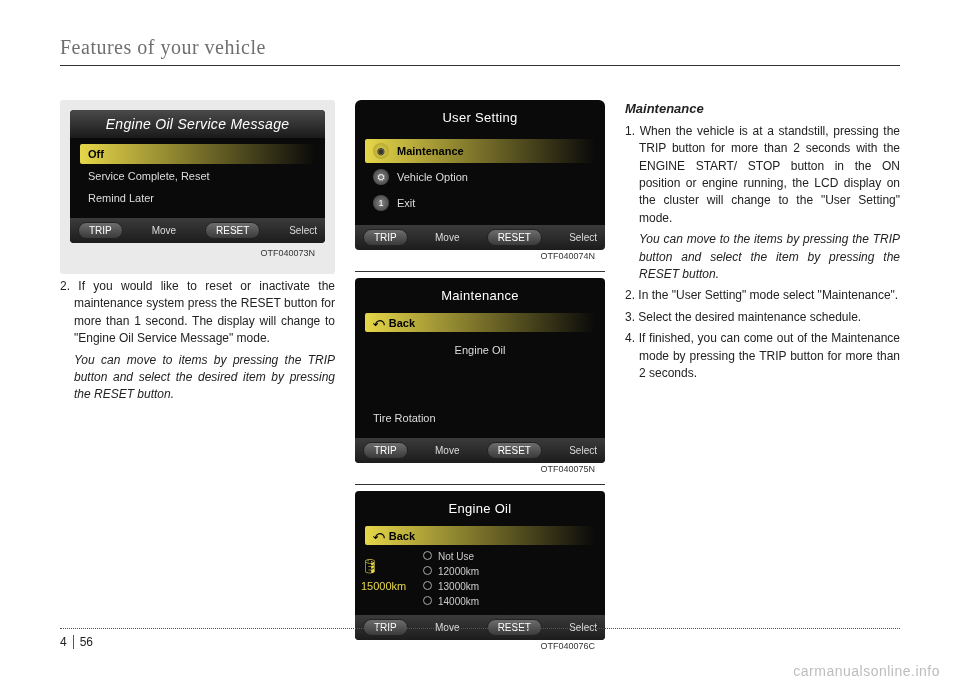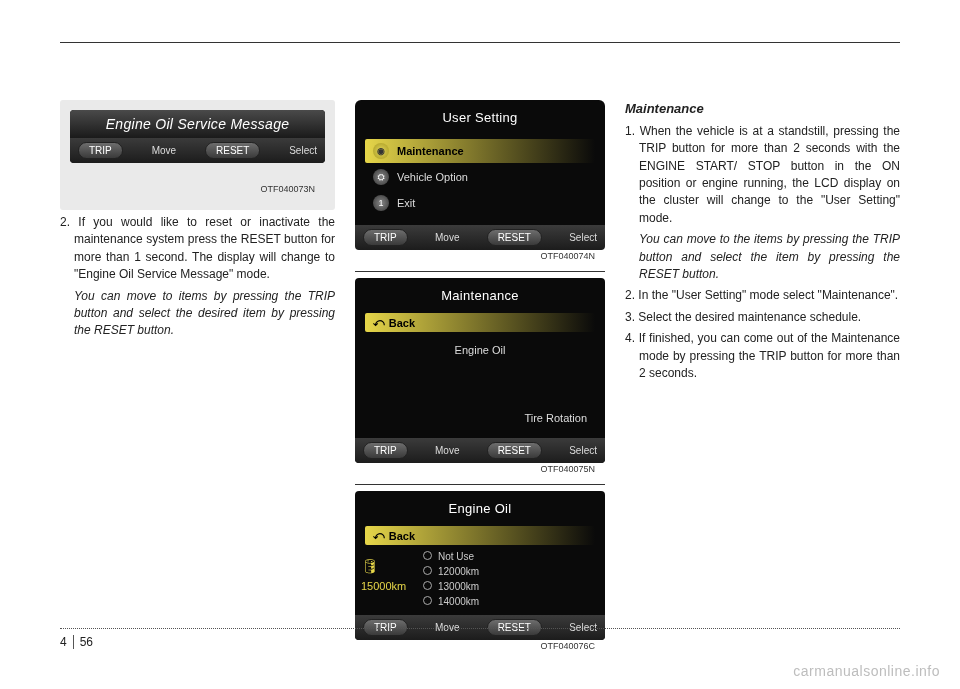--- a/index.html
+++ b/index.html
@@ -43,21 +43,21 @@
   }
   .col-left { max-width: 275px; }
   .col-mid { max-width: 250px; }
   .col-right { max-width: 295px; }
 
   
   .screen {
     background: #0a0a0a;
     border-radius: 4px;
     padding: 6px 0 0 0;
-    margin-bottom: 20px;
+    margin-bottom: 4px;
     color: #eee;
     font-size: 11px;
     position: relative;
   }
   .screen-outer {
     background: #eaeaea;
     padding: 10px;
     border-radius: 3px;
     margin-bottom: 2px;
   }
@@ -237,29 +237,41 @@
     bottom: 10px;
     font-size: 14px;
     color: #bdbdbd;
     letter-spacing: 0.5px;
   }
 </style>
 </head>
 <body>
 
 <div class="header">
+  <div class="header-title">Features of your vehicle</div>
   <hr class="header-line">
 </div>
 
 <div class="content">
 
   <div class="col col-left">
     <div class="screen-outer">
       <div class="screen">
         <div class="screen-title screen-title-band">Engine Oil Service Message</div>
+        <div class="menu">
+          <div class="menu-row hl">
+            <span>Off</span>
+          </div>
+          <div class="menu-row">
+            <span>Service Complete, Reset</span>
+          </div>
+          <div class="menu-row">
+            <span>Remind Later</span>
+          </div>
+        </div>
         <div class="footbar">
           <span class="pill">TRIP</span>
           <span class="foot-text">Move</span>
           <span class="pill">RESET</span>
           <span class="foot-text">Select</span>
         </div>
       </div>
       <div class="caption">OTF040073N</div>
     </div>
 
@@ -300,21 +312,21 @@
     <div class="screen" style="margin-bottom:0;">
       <div class="screen-title">Maintenance</div>
       <div class="back-row">
         <span>⤺</span>
         <span>Back</span>
       </div>
       <div class="menu" style="text-align:center;">
         <div class="menu-row" style="justify-content:center;">
           <span>Engine Oil</span>
         </div>
-        <div class="menu-row" style="justify-content:flex-end;margin-top:48px;">
+        <div class="menu-row" style="justify-content:flex-start;margin-top:48px;">
           <span>Tire Rotation</span>
         </div>
       </div>
       <div class="footbar">
         <span class="pill">TRIP</span>
         <span class="foot-text">Move</span>
         <span class="pill">RESET</span>
         <span class="foot-text">Select</span>
       </div>
     </div>

